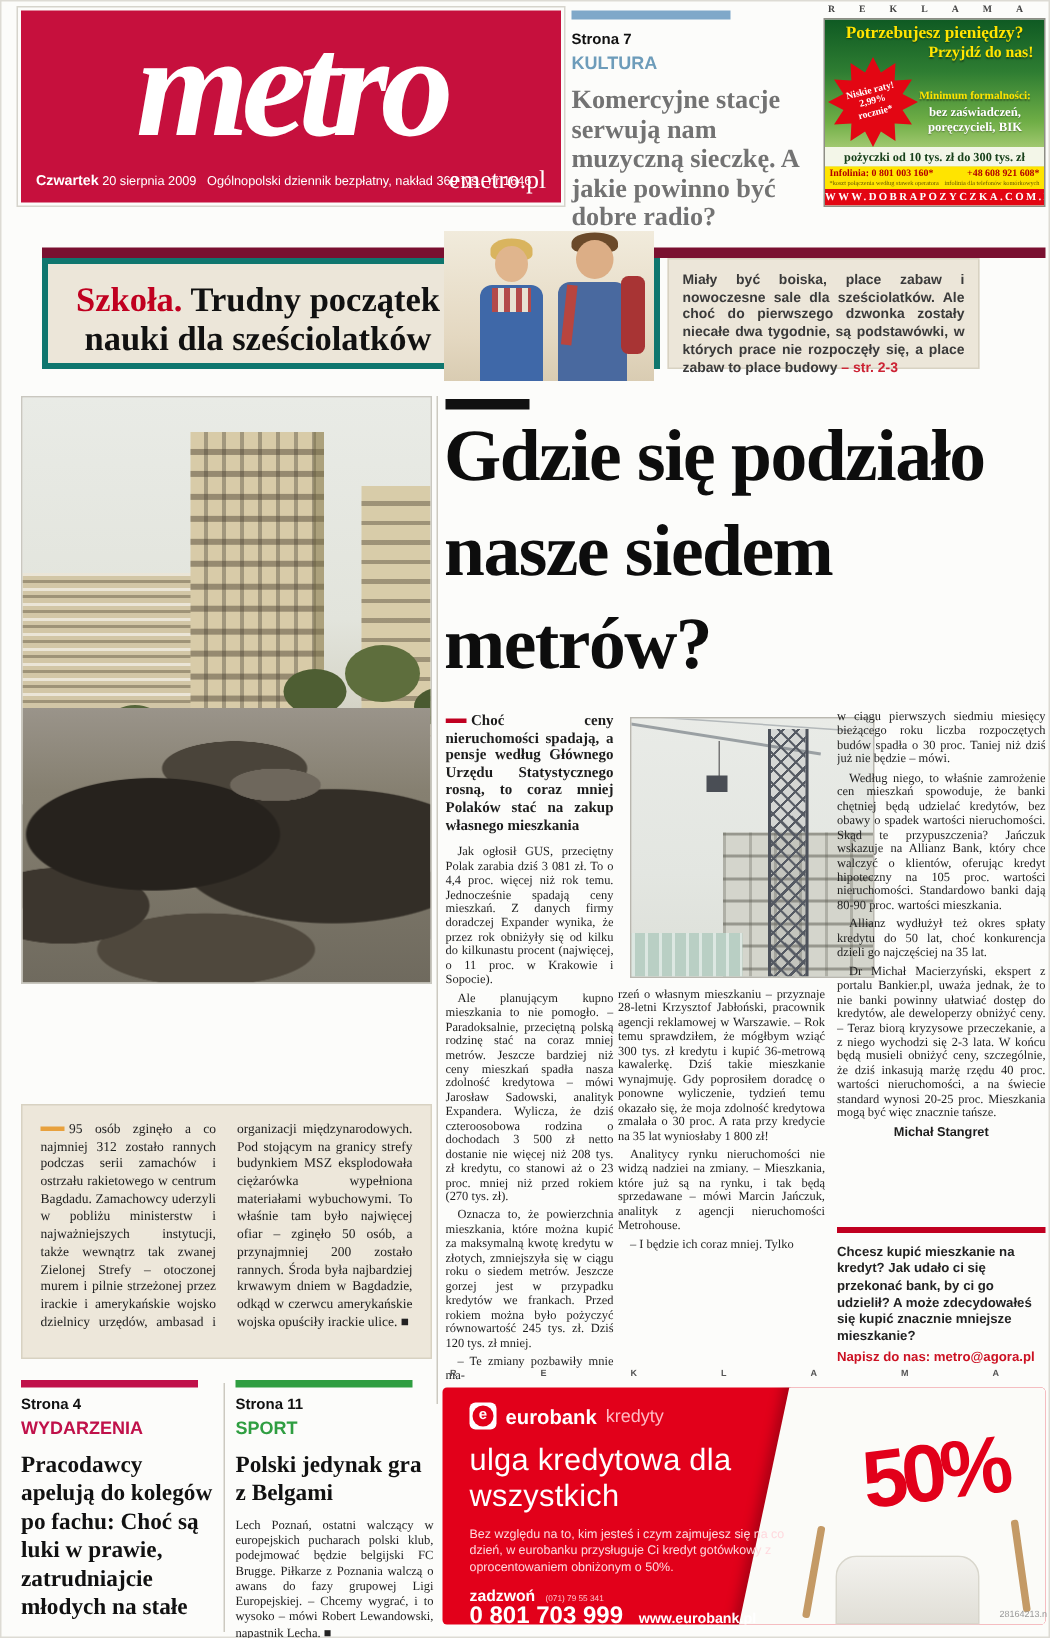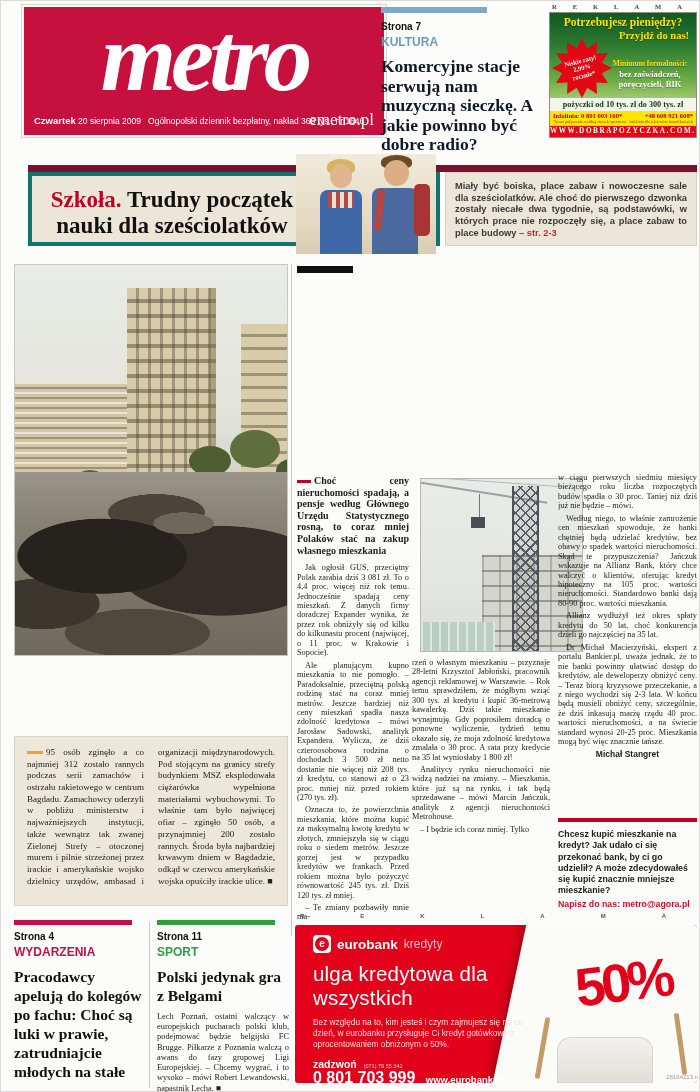--- a/index.html
+++ b/index.html
@@ -3,35 +3,35 @@
 <meta charset="utf-8">
 <style>
   html,body{margin:0;padding:0;background:#eceae4;}
   .page{position:relative;width:700px;height:1092px;background:#fcfcfa;overflow:hidden;
         font-family:"Liberation Sans",sans-serif;color:#1a1a1a;
         box-shadow:inset 0 0 0 1px #dddbd4;}
   .serif{font-family:"Liberation Serif",serif;}
 
   
   .masthead{position:absolute;left:14px;top:7px;width:360px;height:128px;background:#c6103d;
-            outline:1px solid #d6d4cc;outline-offset:2px;margin-left:10px;}
+            outline:1px solid #d6d4cc;outline-offset:2px;}
   .masthead .logo{font-family:"Liberation Serif",serif;font-style:italic;font-weight:bold;
                   font-size:97px;line-height:1;color:#fff;text-align:center;letter-spacing:-5px;
                   margin-top:2px;}
   .dateline{position:absolute;left:10px;bottom:9px;color:#fff;font-size:8.5px;white-space:nowrap;}
   .dateline .day{font-weight:bold;font-size:9.5px;}
   .site{position:absolute;right:10px;bottom:5px;color:#fff;font-family:"Liberation Serif",serif;
         font-size:17px;}
 
   
   .kultura{position:absolute;left:381px;top:5px;width:164px;height:140px;}
   .kbar{width:106px;height:6px;background:#7fa8c9;margin:2px 0 8px;}
   .kpage{font-size:10px;font-weight:bold;color:#111;}
   .ksec{font-size:12px;font-weight:bold;color:#6d9cba;margin:3px 0 8px;}
-  .khead{font-family:"Liberation Serif",serif;font-weight:bold;font-size:17.5px;line-height:1.12;color:#0f172a;}
+  .khead{font-family:"Liberation Serif",serif;font-weight:bold;font-size:17.5px;line-height:1.12;color:#737373;}
 
   
   .topad{position:absolute;left:549px;top:3px;width:148px;height:140px;font-family:Liberation Serif, serif;}
   .rekl{font-size:6.5px;font-weight:bold;color:#444;letter-spacing:16px;white-space:nowrap;
         overflow:hidden;text-indent:3px;margin-bottom:2px;}
   .adgreen{position:relative;height:124px;border:1px solid #8e8e86;overflow:hidden;
            background:linear-gradient(180deg,#0f5a23 0%,#2e7d32 28%,#6fae46 55%,#c3da8c 78%,#eef2cf 100%);}
   .adg-h1{color:#ffe400;font-weight:bold;font-size:11.5px;text-align:center;padding-top:3px;
           text-shadow:0 1px 1px rgba(0,0,0,.45);}
   .adg-h2{color:#ffe400;font-weight:bold;font-size:10.5px;text-align:right;padding:2px 7px 0 0;
@@ -53,21 +53,21 @@
   .adg-red{position:absolute;left:0;right:0;bottom:0;height:11px;background:#e30613;color:#fff;
            font-size:7.2px;font-weight:bold;letter-spacing:1.6px;text-align:center;line-height:11px;}
 
   
   .szk-bar{position:absolute;left:28px;top:165px;width:669px;height:7px;background:#7a1030;}
   .szk-left{position:absolute;left:28px;top:172px;width:412px;height:74px;background:#ece6d9;
             border:4px solid #0f766e;box-sizing:border-box;}
   .szk-title{font-family:"Liberation Serif",serif;font-weight:bold;font-size:23px;line-height:1.12;
              text-align:center;padding:11px 132px 0 8px;color:#111;}
   .szk-title .red{color:#c00020;}
-  .szk-right{position:absolute;left:445px;top:172px;width:252px;height:74px;background:#ece6d9;
+  .szk-right{position:absolute;left:445px;top:172px;width:208px;height:74px;background:#ece6d9;
              border:1px solid #d8d2c2;box-sizing:border-box;padding:8px 9px;
              font-size:9.3px;font-weight:bold;color:#3a3a3a;line-height:1.26;text-align:justify;}
   .szk-right .ref{color:#c23;}
   .kids{position:absolute;left:296px;top:154px;width:140px;height:100px;overflow:hidden;
         background:linear-gradient(180deg,#f1ebdc 0%,#e4d8c1 70%,#d9ccb2 100%);}
   .k-head1{position:absolute;left:34px;top:10px;width:22px;height:24px;border-radius:50%;background:#e0b58d;}
   .k-hair1{position:absolute;left:31px;top:5px;width:28px;height:15px;border-radius:50% 50% 30% 30%;background:#d9b45e;}
   .k-body1{position:absolute;left:24px;top:36px;width:42px;height:64px;border-radius:8px 8px 0 0;background:#3f68a8;}
   .k-shirt1{position:absolute;left:32px;top:38px;width:26px;height:16px;background:
             repeating-linear-gradient(90deg,#b34a4a 0 4px,#e8e2d2 4px 8px);}
@@ -260,20 +260,21 @@
     <div class="b-people"></div>
     <div class="b-wreck"></div>
   </div>
 
   <div class="iraq-body">
     <span class="dash-o"></span><span>95 osób zginęło a co najmniej 312 zostało rannych podczas serii zamachów i ostrzału rakietowego w centrum Bagdadu. Zamachowcy uderzyli w pobliżu ministerstw i najważniejszych instytucji, także wewnątrz tak zwanej Zielonej Strefy – otoczonej murem i pilnie strzeżonej przez irackie i amerykańskie wojsko dzielnicy urzędów, ambasad i organizacji międzynarodowych. Pod stojącym na granicy strefy budynkiem MSZ eksplodowała ciężarówka wypełniona materiałami wybuchowymi. To właśnie tam było najwięcej ofiar – zginęło 50 osób, a przynajmniej 200 zostało rannych. Środa była najbardziej krwawym dniem w Bagdadzie, odkąd w czerwcu amerykańskie wojska opuściły irackie ulice. ■</span>
   </div>
 
   <div class="vrule" style="left:291px;top:264px;height:672px;"></div>
   <div class="black-tab"></div>
+  <div class="main-head">Gdzie się podziało nasze siedem metrów?</div>
 
   <div class="acol" style="left:297px;top:475px;width:112px;height:462px;">
     <p class="lede"><span class="dash-r"></span><span>Choć ceny nieruchomości spadają, a pensje według Głównego Urzędu Statystycznego rosną, to coraz mniej Polaków stać na zakup własnego mieszkania</span></p>
     <p>Jak ogłosił GUS, przeciętny Polak zarabia dziś 3 081 zł. To o 4,4 proc. więcej niż rok temu. Jednocześnie spadają ceny mieszkań. Z danych firmy doradczej Expander wynika, że przez rok obniżyły się od kilku do kilkunastu procent (najwięcej, o 11 proc. w Krakowie i Sopocie).</p>
     <p>Ale planującym kupno mieszkania to nie pomogło. – Paradoksalnie, przeciętną polską rodzinę stać na coraz mniej metrów. Jeszcze bardziej niż ceny mieszkań spadła nasza zdolność kredytowa – mówi Jarosław Sadowski, analityk Expandera. Wylicza, że dziś czteroosobowa rodzina o dochodach 3 500 zł netto dostanie nie więcej niż 208 tys. zł kredytu, co stanowi aż o 23 proc. mniej niż przed rokiem (270 tys. zł).</p>
     <p>Oznacza to, że powierzchnia mieszkania, które można kupić za maksymalną kwotę kredytu w złotych, zmniejszyła się w ciągu roku o siedem metrów. Jeszcze gorzej jest w przypadku kredytów we frankach. Przed rokiem można było pożyczyć równowartość 245 tys. zł. Dziś 120 tys. zł mniej.</p>
     <p>– Te zmiany pozbawiły mnie ma-</p>
   </div>
 
   <div class="con-photo">

